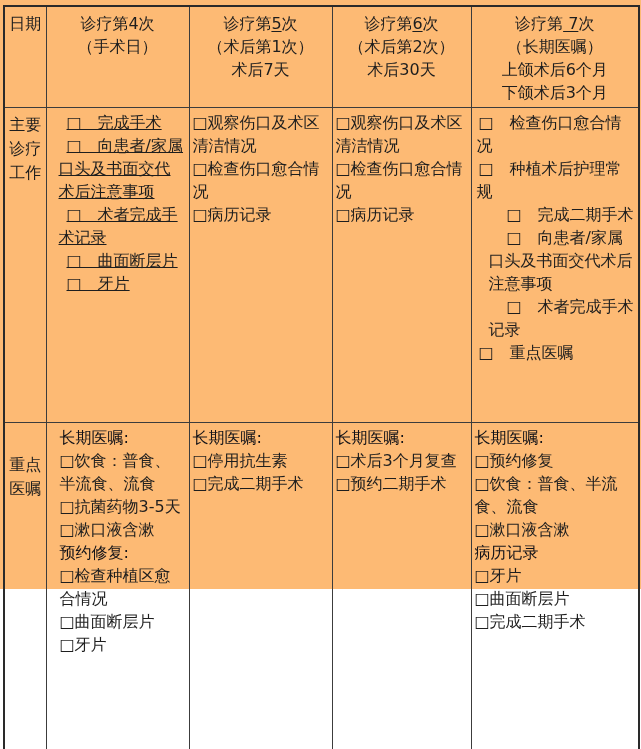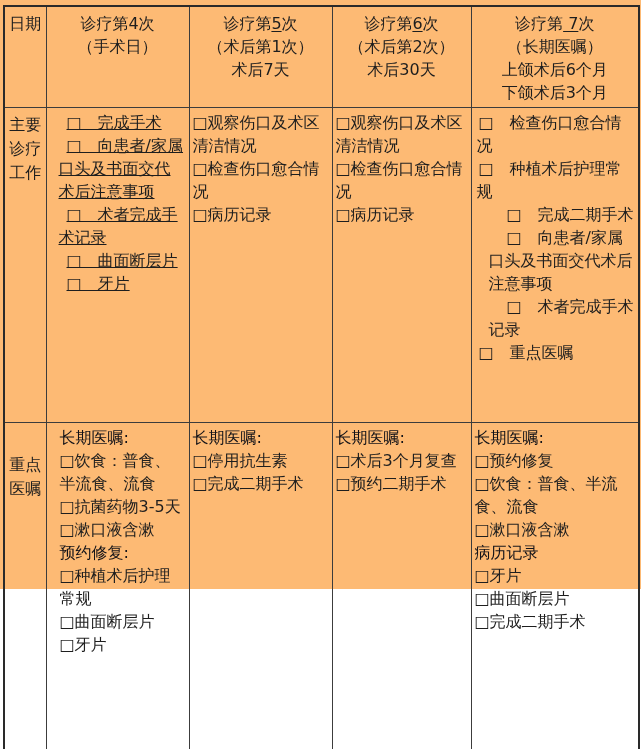--- a/index.html
+++ b/index.html
@@ -113,21 +113,21 @@
     <tr style="height:333px">
       <td class="label-cell label-orders">
         <span>重点医嘱</span>
       </td>
       <td class="c-orders-surgery">
         <p class="sec-title">长期医嘱:</p>
         <p class="item">□饮食：普食、半流食、流食</p>
         <p class="item">□抗菌药物3-5天</p>
         <p class="item">□漱口液含漱</p>
         <p class="sec-title gap-sm">预约修复:</p>
-        <p class="item">□种植术后护理常规</p>
+        <p class="item">□检查种植区愈合情况</p>
         <p class="item">□曲面断层片</p>
         <p class="item">□牙片</p>
       </td>
       <td>
         <p class="sec-title">长期医嘱:</p>
         <p class="item">□停用抗生素</p>
         <p class="item">□完成二期手术</p>
       </td>
       <td>
         <p class="sec-title">长期医嘱:</p>

